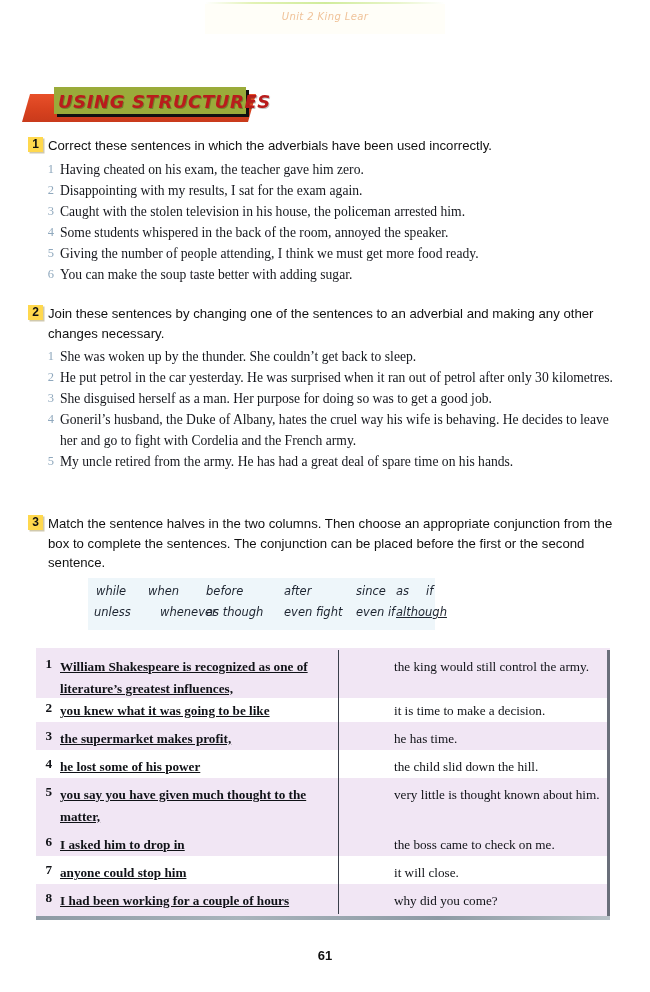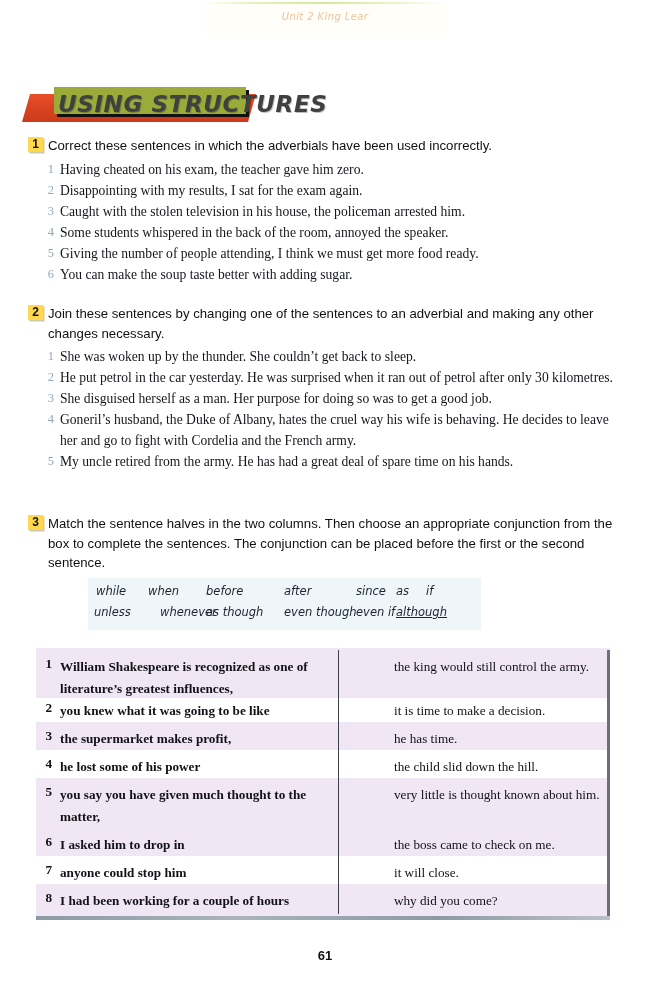--- a/index.html
+++ b/index.html
@@ -68,24 +68,24 @@
     width: 192px; height: 27px;
     background: #9aab3a;
     box-shadow: 3px 3px 0 #111111;
   }
   #banner-text {
     position: absolute;
     left: 36px; top: 5px;
     width: 200px;
     font-family: "DejaVu Sans", sans-serif;
     font-weight: bold;
-    font-size: 23px;
+    font-size: 18px;
     font-style: italic;
     letter-spacing: .6px;
-    color: #404040;
+    color: #b91c1c;
     white-space: nowrap;
     text-shadow: 1px 1px 0 rgba(0,0,0,.25);
   }
 
   
   .exercise {
     position: absolute;
     left: 28px;
     width: 600px;
   }
@@ -132,21 +132,20 @@
     font-size: 12.5px;
     color: #8fa8bd;
   }
 
   
   #word-box {
     position: absolute;
     left: 88px; top: 578px;
     width: 347px; height: 52px;
     background: #eef6fa;
-    padding-left: 46px;
   }
   .wb-row {
     position: absolute;
     left: 0;
     width: 347px;
     height: 22px;
     font-family: "DejaVu Sans", sans-serif;
     font-style: italic;
     font-size: 11.5px;
     color: #1d2430;
@@ -207,20 +206,21 @@
   }
   .mt-left {
     position: absolute;
     left: 24px; top: 0;
     width: 272px;
     font-family: "Liberation Serif", serif;
     font-weight: bold;
     font-size: 13.2px;
     line-height: 22px;
     color: #101217;
+    text-decoration: underline;
   }
   .mt-right {
     position: absolute;
     left: 312px; top: 0;
     width: 250px;
     font-family: "Liberation Serif", serif;
     font-size: 13.2px;
     line-height: 22px;
     color: #101217;
     margin-left: 46px;
@@ -329,21 +329,21 @@
     <span class="wb-word" style="left:118px;">before</span>
     <span class="wb-word" style="left:196px;">after</span>
     <span class="wb-word" style="left:268px;">since</span>
     <span class="wb-word" style="left:308px;">as</span>
     <span class="wb-word" style="left:338px;">if</span>
   </div>
   <div class="wb-row" id="wb-row-1">
     <span class="wb-word" style="left:6px;">unless</span>
     <span class="wb-word" style="left:72px;">whenever</span>
     <span class="wb-word" style="left:118px;">as though</span>
-    <span class="wb-word" style="left:196px;">even though</span>
+    <span class="wb-word" style="left:196px;">even fight</span>
     <span class="wb-word" style="left:268px;">even if</span>
     <span class="wb-word" style="left:308px;text-decoration:underline;">although</span>
   </div>
 </div>
 
 <div id="match-table">
 
   <div class="mt-band" style="top:0px;   height:50px;"></div>
   <div class="mt-band" style="top:74px;  height:28px;"></div>
   <div class="mt-band" style="top:130px; height:78px;"></div>

